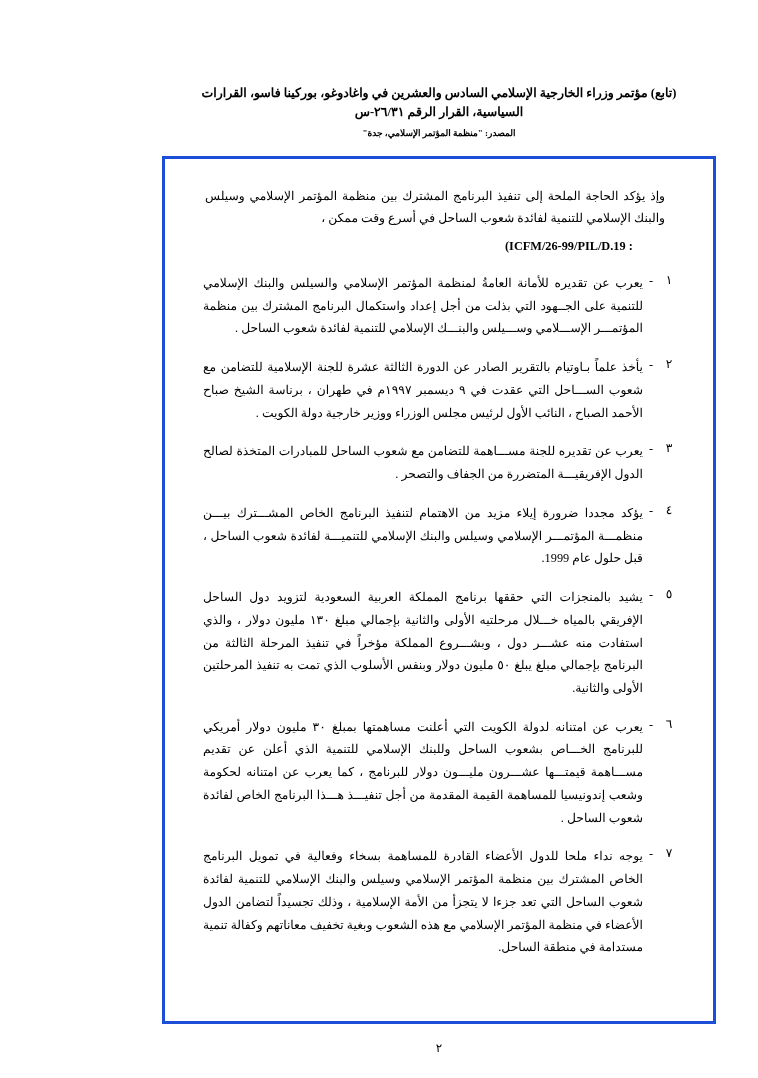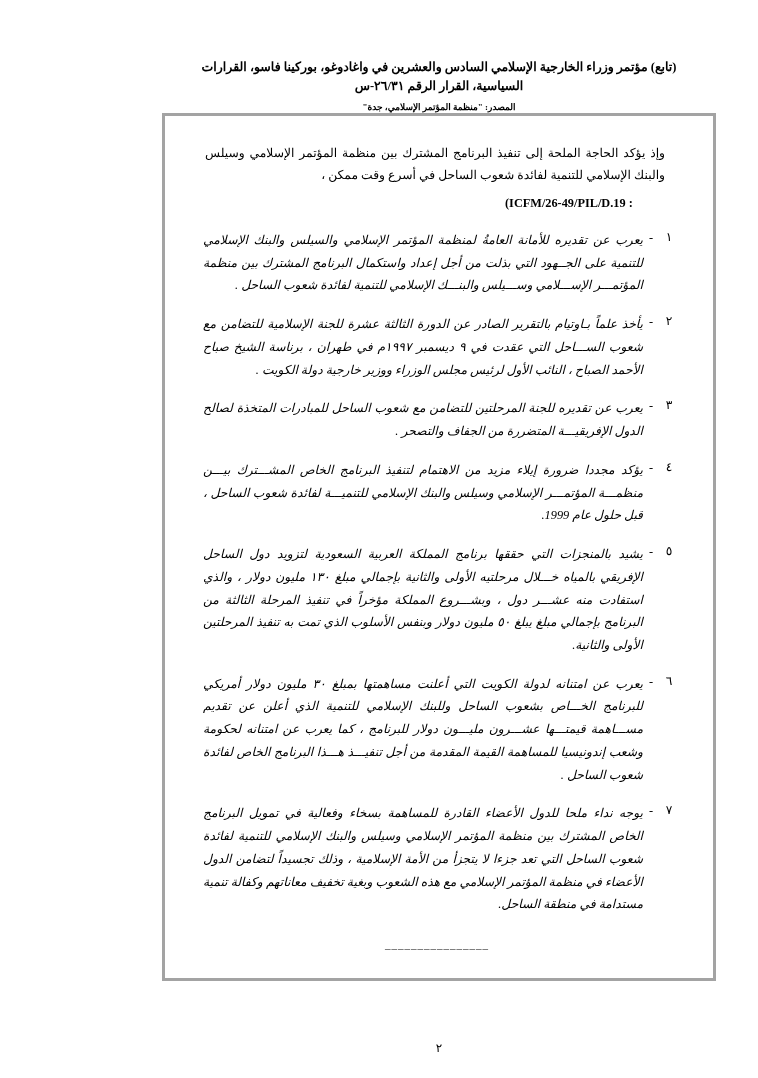--- a/index.html
+++ b/index.html
@@ -12,43 +12,43 @@
     height: 1078px;
     font-family: "Liberation Serif", "DejaVu Serif", serif;
     color: #000000;
     position: relative;
     overflow: hidden;
   }
   .page {
     width: 638px;
     height: 1078px;
     box-sizing: border-box;
-    padding: 58px 42px 10px 42px;
+    padding: 84px 42px 10px 42px;
     position: relative;
   }
   .doc-header {
     text-align: center;
     margin: 0 auto;
     width: 92%;
   }
   .header-line {
     font-size: 12.5px;
     font-weight: bold;
     line-height: 1.5;
     letter-spacing: 0px;
   }
   .source-line {
     font-size: 9px;
     font-weight: bold;
     margin-top: 6px;
     letter-spacing: 0px;
   }
   .frame {
-    margin-top: 1px;
-    border: 3px solid #a3a3a3;
+    margin-top: 18px;
+    border: 3px solid #1d4ed8;
     height: 868px;
     box-sizing: border-box;
     padding: 26px 34px 10px 30px;
     position: relative;
   }
   .body-text {
     font-size: 12.3px;
     line-height: 1.85;
     text-align: justify;
     text-justify: inter-word;
@@ -86,21 +86,20 @@
     font-size: 12.3px;
     text-align: center;
     padding-top: 1px;
   }
   .item-body {
     flex: 1 1 auto;
     font-size: 12.3px;
     line-height: 1.85;
     text-align: justify;
     padding-left: 8px;
-    font-style: italic;
   }
   .sep {
     text-align: center;
     font-size: 11px;
     letter-spacing: 1px;
     color: #000;
     margin-top: 22px;
   }
   .page-number {
     position: absolute;
@@ -119,38 +118,38 @@
   <div class="doc-header">
     <div class="header-line">(تابع) مؤتمر وزراء الخارجية الإسلامي السادس والعشرين في واغادوغو، بوركينا فاسو، القرارات السياسية، القرار الرقم ٢٦/٣١-س</div>
     <div class="source-line">المصدر:  "منظمة المؤتمر الإسلامي، جدة"</div>
   </div>
 
   <div class="frame">
 
     <div class="para body-text">وإذ يؤكد الحاجة الملحة إلى تنفيذ البرنامج المشترك بين منظمة المؤتمر الإسلامي وسيلس والبنك الإسلامي للتنمية لفائدة شعوب الساحل في أسرع وقت ممكن ،</div>
 
 
-    <div class="ref-line">(ICFM/26-49/PIL/D.19 :</div>
+    <div class="ref-line">(ICFM/26-99/PIL/D.19 :</div>
 
     <div class="item">
       <div class="item-num">١</div>
       <div class="item-dash">-</div>
       <div class="item-body">يعرب عن تقديره للأمانة العامةُ لمنظمة المؤتمر الإسلامي والسيلس والبنك الإسلامي للتنمية على الجــهود التي بذلت من أجل إعداد واستكمال البرنامج المشترك بين منظمة المؤتمـــر الإســـلامي وســـيلس والبنـــك الإسلامي للتنمية لفائدة شعوب الساحل .</div>
     </div>
 
     <div class="item">
       <div class="item-num">٢</div>
       <div class="item-dash">-</div>
       <div class="item-body">يأخذ علماً بـاوتيام بالتقرير الصادر عن الدورة الثالثة عشرة للجنة الإسلامية للتضامن مع شعوب الســـاحل التي عقدت في ٩ ديسمبر ١٩٩٧م في طهران ، برناسة الشيخ صباح الأحمد الصباح ، النائب الأول لرئيس مجلس الوزراء ووزير خارجية دولة الكويت .</div>
     </div>
 
     <div class="item">
       <div class="item-num">٣</div>
       <div class="item-dash">-</div>
-      <div class="item-body">يعرب عن تقديره للجنة المرحلتين للتضامن مع شعوب الساحل للمبادرات المتخذة لصالح الدول الإفريقيـــة المتضررة من الجفاف والتصحر .</div>
+      <div class="item-body">يعرب عن تقديره للجنة مســـاهمة للتضامن مع شعوب الساحل للمبادرات المتخذة لصالح الدول الإفريقيـــة المتضررة من الجفاف والتصحر .</div>
     </div>
 
     <div class="item">
       <div class="item-num">٤</div>
       <div class="item-dash">-</div>
       <div class="item-body">يؤكد مجددا ضرورة إيلاء مزيد من الاهتمام لتنفيذ البرنامج الخاص المشـــترك بيـــن منظمـــة المؤتمـــر الإسلامي وسيلس والبنك الإسلامي للتنميـــة لفائدة شعوب الساحل ، قبل حلول عام 1999.</div>
     </div>
 
     <div class="item">
       <div class="item-num">٥</div>
@@ -163,19 +162,18 @@
       <div class="item-dash">-</div>
       <div class="item-body">يعرب عن امتنانه لدولة الكويت التي أعلنت مساهمتها بمبلغ ٣٠ مليون دولار أمريكي للبرنامج الخـــاص بشعوب الساحل وللبنك الإسلامي للتنمية الذي أعلن عن تقديم مســـاهمة قيمتـــها عشـــرون مليـــون دولار للبرنامج  ، كما يعرب عن امتنانه لحكومة وشعب إندونيسيا للمساهمة القيمة المقدمة من أجل تنفيـــذ هـــذا البرنامج الخاص لفائدة شعوب الساحل .</div>
     </div>
 
     <div class="item">
       <div class="item-num">٧</div>
       <div class="item-dash">-</div>
       <div class="item-body">يوجه نداء ملحا للدول الأعضاء القادرة للمساهمة بسخاء وفعالية في تمويل البرنامج الخاص المشترك بين منظمة المؤتمر الإسلامي وسيلس والبنك الإسلامي للتنمية لفائدة شعوب الساحل التي تعد جزءا لا يتجزأ من الأمة الإسلامية ، وذلك تجسيداً لتضامن الدول الأعضاء في منظمة المؤتمر الإسلامي مع هذه الشعوب وبغية تخفيف معاناتهم وكفالة تنمية مستدامة في منطقة الساحل.</div>
     </div>
 
-    <div class="sep">________________</div>
 
   </div>
 
   <div class="page-number">٢</div>
 
 </div>
 
 </body></html>

